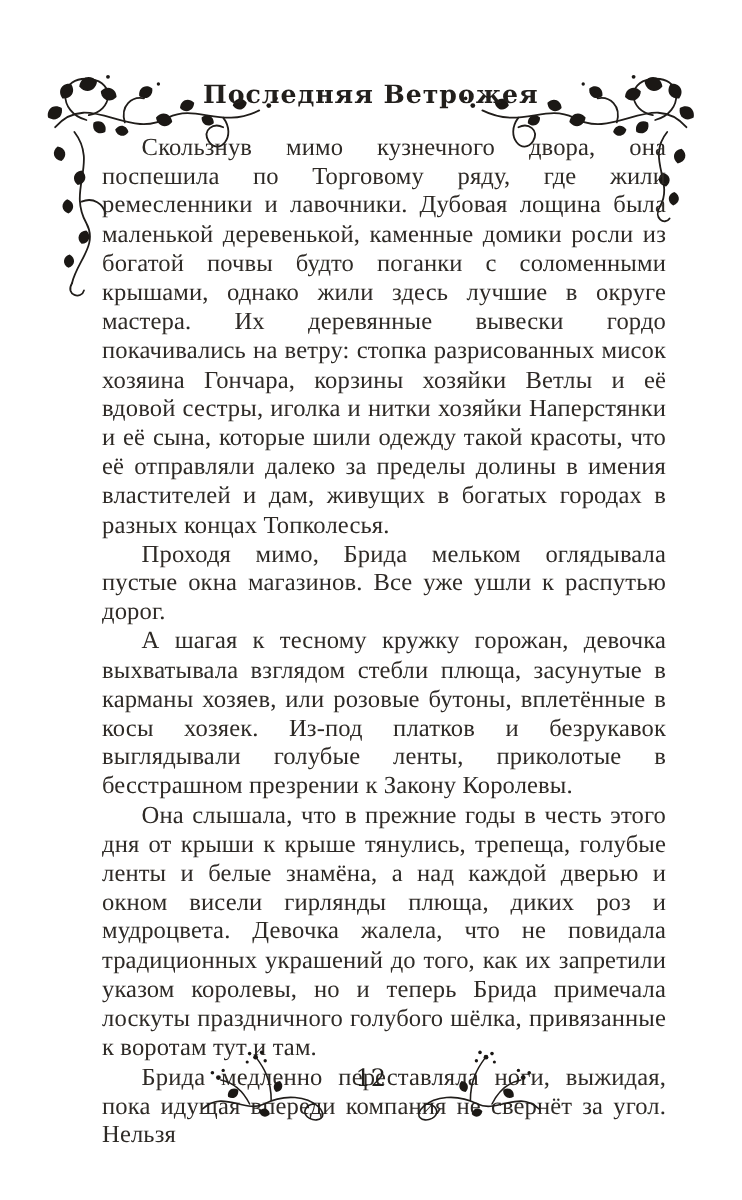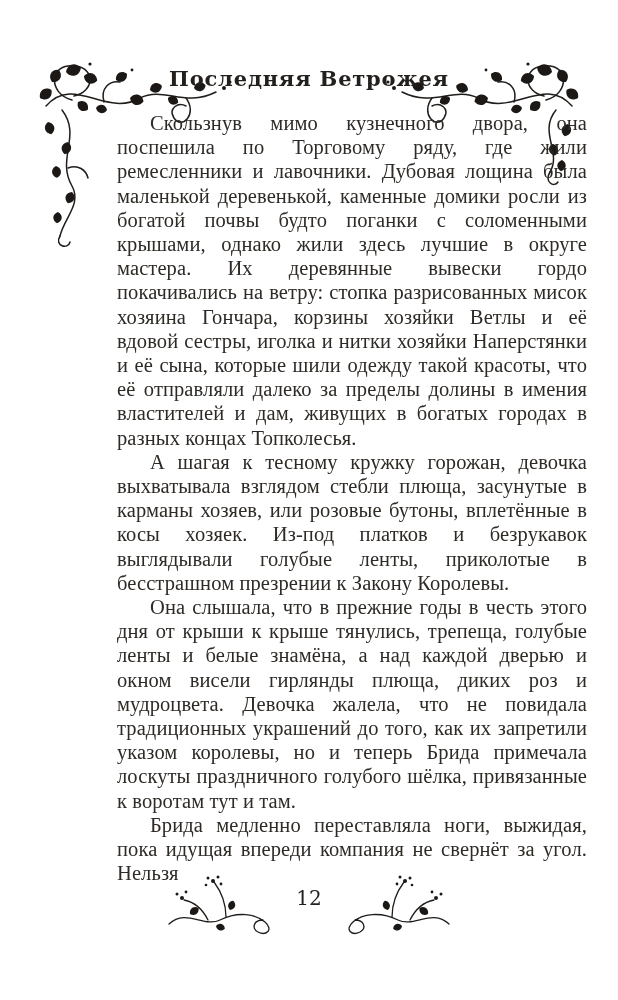--- a/index.html
+++ b/index.html
@@ -33,21 +33,20 @@
   .orn-tr { right: 38px; top: 46px; }
   .text-block {
     position: absolute;
     left: 85px;
     top: 111px;
     width: 470px;
     font-size: 20.5px;
     line-height: 24.2px;
     text-align: justify;
     letter-spacing: 0.1px;
-    margin-left: 32px;
   }
   .text-block p {
     margin: 0;
     text-indent: 33px;
   }
   .footer {
     position: absolute;
     top: 874px;
     left: 0;
     right: 0;
@@ -141,20 +140,21 @@
           <circle cx="94" cy="24" r="1.4"></circle>
         <circle cx="52" cy="18" r="1.6"></circle>
       </g>
     </g>
   </svg>
 
   <div class="running-title">Последняя Ветрожея</div>
 
   <div class="text-block">
     <p>Скользнув мимо кузнечного двора, она поспешила по Торговому ряду, где жили ремесленники и лавочники. Дубовая лощина была маленькой деревенькой, каменные домики росли из богатой почвы будто поганки с соломенными крышами, однако жили здесь лучшие в округе мастера. Их деревянные вывески гордо покачивались на ветру: стопка разрисованных мисок хозяина Гончара, корзины хозяйки Ветлы и её вдовой сестры, иголка и нитки хозяйки Наперстянки и её сына, которые шили одежду такой красоты, что её отправляли далеко за пределы долины в имения властителей и дам, живущих в богатых городах в разных концах Топколесья.</p>
+    <p>Проходя мимо, Брида мельком оглядывала пустые окна магазинов. Все уже ушли к распутью дорог.</p>
     <p>А шагая к тесному кружку горожан, девочка выхватывала взглядом стебли плюща, засунутые в карманы хозяев, или розовые бутоны, вплетённые в косы хозяек. Из-под платков и безрукавок выглядывали голубые ленты, приколотые в бесстрашном презрении к Закону Королевы.</p>
     <p>Она слышала, что в прежние годы в честь этого дня от крыши к крыше тянулись, трепеща, голубые ленты и белые знамёна, а над каждой дверью и окном висели гирлянды плюща, диких роз и мудроцвета. Девочка жалела, что не повидала традиционных украшений до того, как их запретили указом королевы, но и теперь Брида примечала лоскуты праздничного голубого шёлка, привязанные к воротам тут и там.</p>
     <p>Брида медленно переставляла ноги, выжидая, пока идущая впереди компания не свернёт за угол. Нельзя</p>
   </div>
 
   <div class="footer">
     <svg width="120" height="64" viewBox="0 0 120 64">
       <defs>
           <path id="lfC" d="M0 0 C2.5 -5.5 9 -5.5 11.5 0 C9 5.5 2.5 5.5 0 0 Z"></path>
         </defs>

